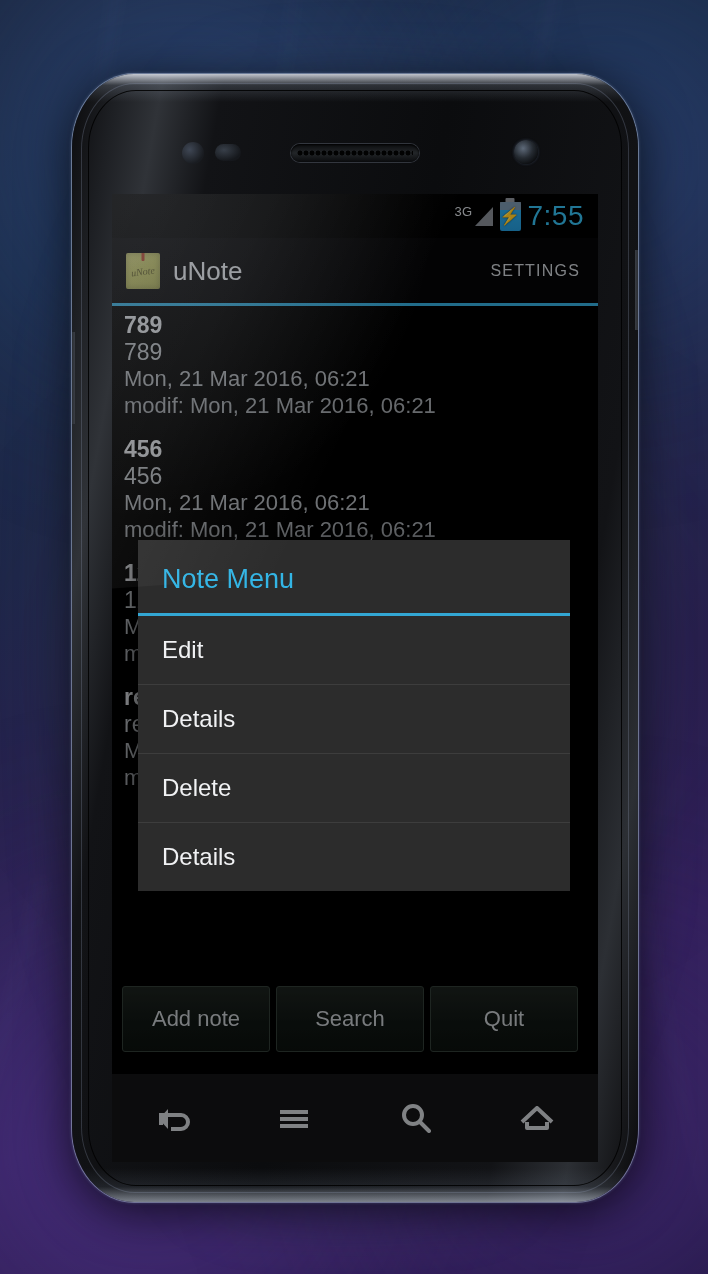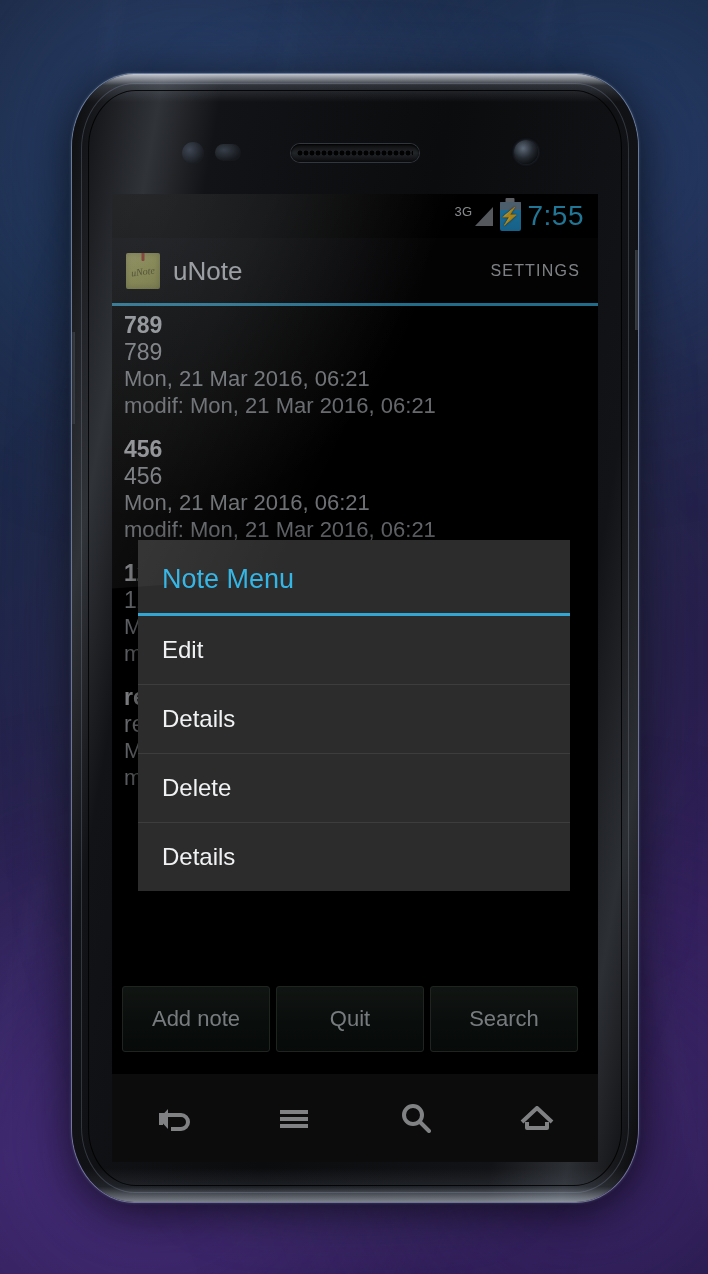--- a/index.html
+++ b/index.html
@@ -424,22 +424,22 @@
       <div id="dialog-title">Note Menu</div>
       <div id="dialog-title-divider"></div>
       <div class="dialog-item">Edit</div>
       <div class="dialog-item">Details</div>
       <div class="dialog-item">Delete</div>
       <div class="dialog-item">Details</div>
     </div>
 
     <div id="button-bar">
       <div class="bar-btn">Add note</div>
+      <div class="bar-btn">Search</div>
       <div class="bar-btn">Quit</div>
-      <div class="bar-btn">Search</div>
     </div>
 
     <div id="glass-glare"></div>
     <div id="glass-glare2"></div>
   </div>
 
   <div id="nav-bar">
     <span class="nav-icon">
       <svg class="navsvg" width="44" height="44" viewBox="0 0 44 44">
         <path d="M10 27 L10 19 L30 19 A7 7 0 0 1 30 33 L22 33" fill="none" stroke="#c7cacd" stroke-width="4" stroke-linecap="square"></path>

